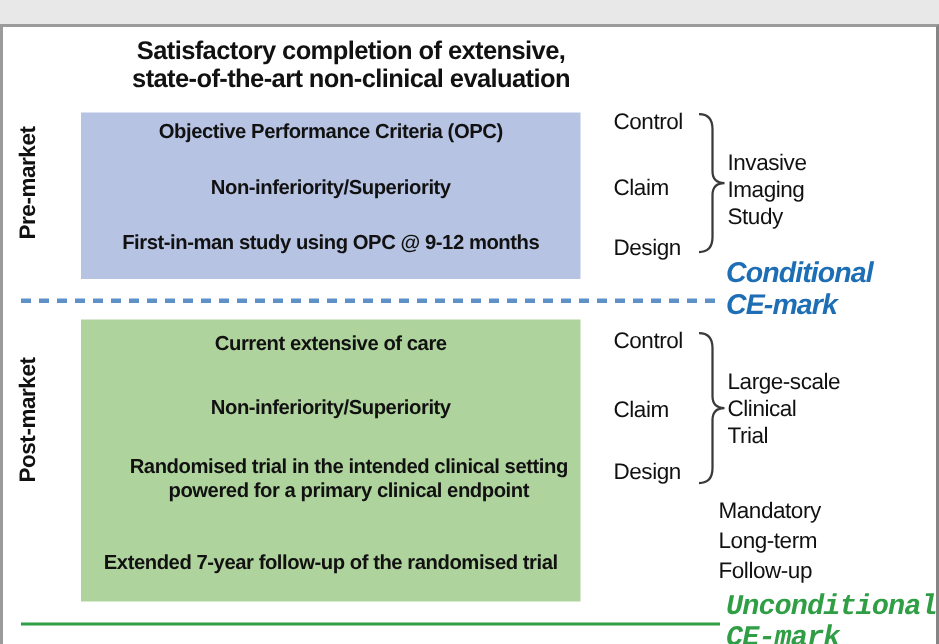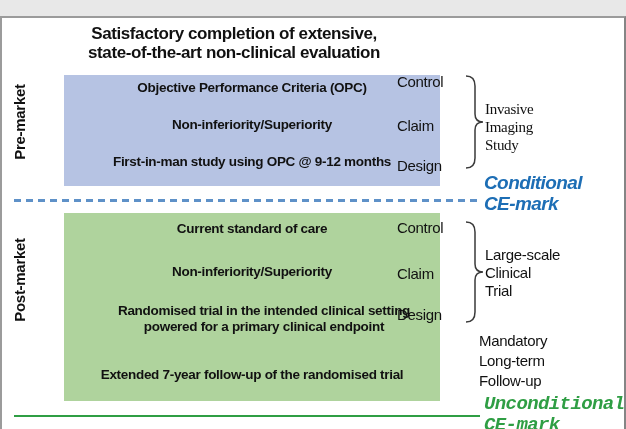--- a/index.html
+++ b/index.html
@@ -28,32 +28,32 @@
     letter-spacing:-0.4px;
     white-space:pre-line;
   }
   .vlabel {
     white-space:nowrap;
     font-weight:bold; font-size:15px;
     letter-spacing:-0.3px;
     transform: translate(-50%,-50%) rotate(-90deg);
   }
   .phase-box {
-    left:62px; width:376px;
+    left:52px; width:333px;
   }
   .phase-box .box-line {
     position:absolute; left:0; width:100%;
     text-align:center;
     font-weight:bold; font-size:13.5px;
     line-height:16px;
     letter-spacing:-0.3px;
     white-space:pre-line;
   }
   .row-label {
-    left:395px;
+    left:407px;
     font-size:15px; letter-spacing:-0.3px;
   }
   .brace-label {
     left:483px;
     font-size:15px; line-height:18px;
     letter-spacing:-0.3px;
     white-space:pre-line;
   }
   .note {
     left:477px;
@@ -98,30 +98,30 @@
     <div class="box-line" style="top:79px;">First-in-man study using OPC @ 9-12 months</div>
   </div>
 
   <div class="abs row-label" style="top:55px;">Control</div>
   <div class="abs row-label" style="top:99px;">Claim</div>
   <div class="abs row-label" style="top:139px;">Design</div>
 
   <svg class="abs brace" style="left:461px; top:57px;" width="22" height="94" viewBox="0 0 22 94">
     <path d="M3,1 Q12,1 12,11 L12,39 Q12,47 20,47 Q12,47 12,55 L12,83 Q12,93 3,93" fill="none" stroke="#3a3a3a" stroke-width="1.5"></path>
   </svg>
-  <div class="abs brace-label" style="top:82px;font-family:Liberation Serif, serif;">Invasive
+  <div class="abs brace-label" style="top:82px;">Invasive
 Imaging
 Study</div>
 
   <div class="abs dashed-line"></div>
   <div class="abs mark" style="top:154px; color:#1d6eb5;">Conditional
 CE-mark</div>
 
   <div class="abs phase-box" style="top:195px; height:188px; background:#afd39d;">
-    <div class="box-line" style="top:8px;">Current standard of care</div>
+    <div class="box-line" style="top:8px;">Current extensive of care</div>
     <div class="box-line" style="top:51px;">Non-inferiority/Superiority</div>
     <div class="box-line" style="top:90px;padding-left:12px;">Randomised trial in the intended clinical setting
 powered for a primary clinical endpoint</div>
     <div class="box-line" style="top:154px;">Extended 7-year follow-up of the randomised trial</div>
   </div>
 
   <div class="abs row-label" style="top:201px;">Control</div>
   <div class="abs row-label" style="top:247px;">Claim</div>
   <div class="abs row-label" style="top:288px;">Design</div>
 

